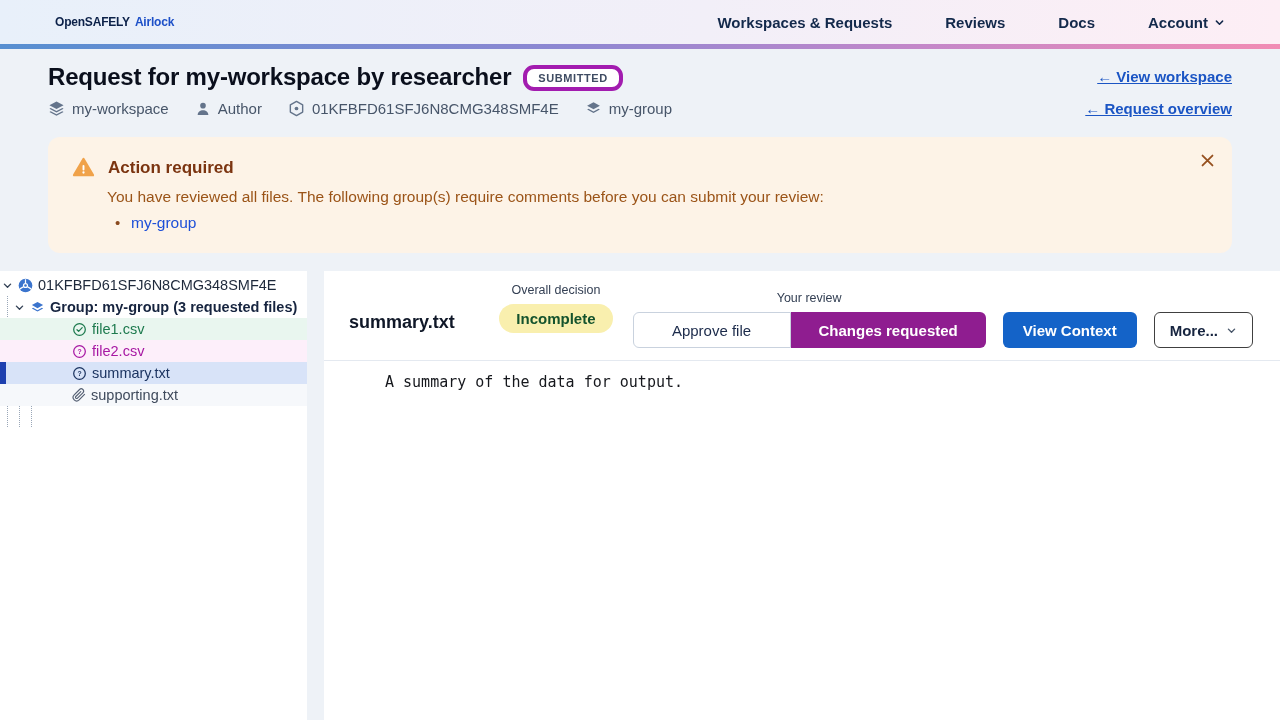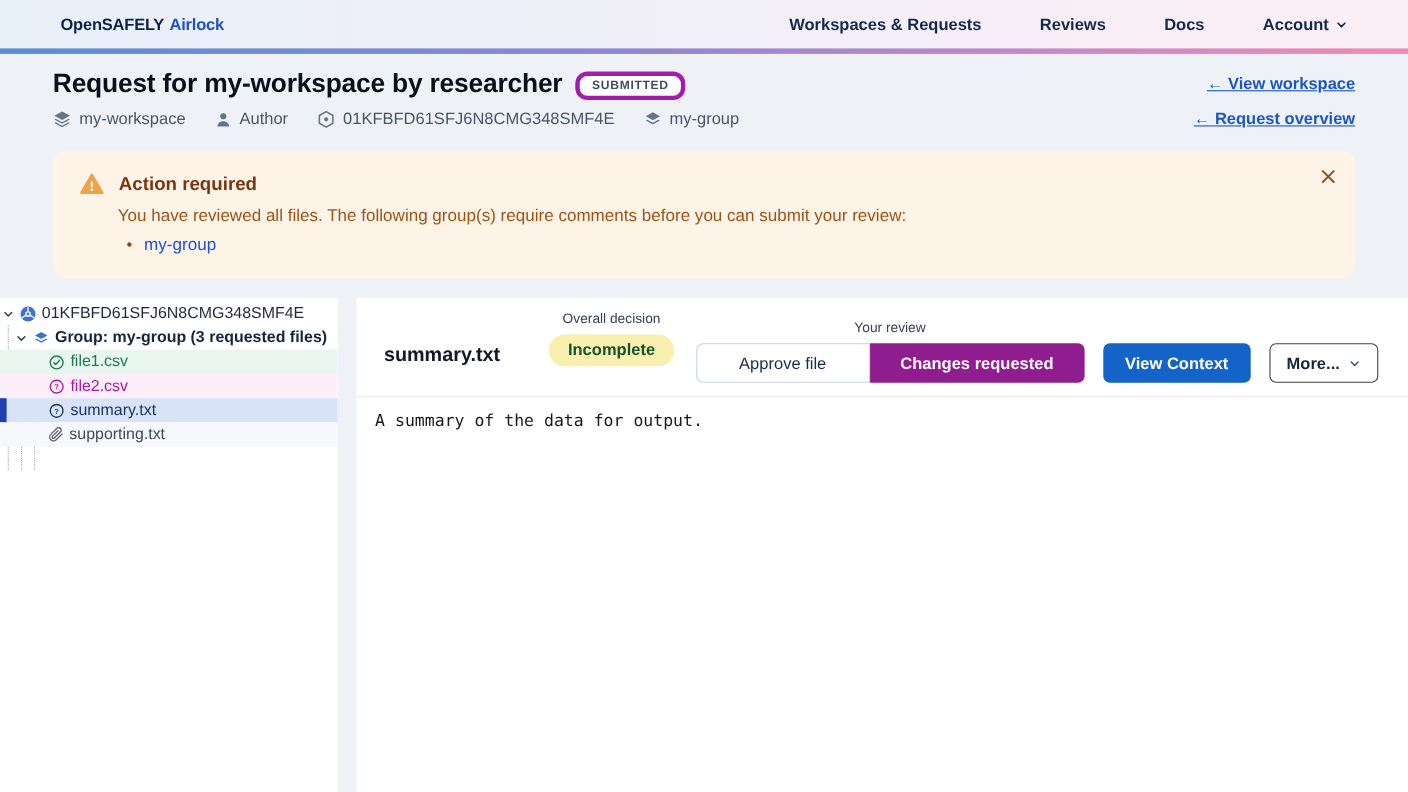--- a/index.html
+++ b/index.html
@@ -10,21 +10,21 @@
     display:flex; flex-direction:column;
     color:#13223f;
   }
   
   .navbar {
     height:44px; flex:0 0 44px;
     display:flex; align-items:center;
     padding:0 55px;
     background:linear-gradient(90deg,#e8f0fa 0%,#f2eff8 55%,#fdeef5 100%);
   }
-  .brand { font-size:15px; font-weight:800; letter-spacing:-0.2px; cursor:pointer; }
+  .brand { font-size:12px; font-weight:800; letter-spacing:-0.2px; cursor:pointer; }
   .brand .b1 { color:#0c2149; }
   .brand .b2 { color:#1d50c8; margin-left:5px; }
   .nav-links { margin-left:auto; display:flex; align-items:flex-end; gap:53px; }
   .nav-link { font-size:15px; font-weight:700; color:#13294b; cursor:pointer; white-space:nowrap; }
   .nav-account { display:flex; align-items:center; gap:6px; cursor:pointer; }
   .accent-bar {
     height:5px; flex:0 0 5px;
     background:linear-gradient(90deg,#578fd1 0%,#8f87d2 45%,#c487c9 72%,#f18cb4 100%);
   }
   
@@ -78,21 +78,21 @@
   .g2 { left:19px; top:47px; height:109px; }
   .g3 { left:31px; top:69px; height:87px; }
   .trow {
     position:relative; height:22px; display:flex; align-items:center; gap:5px;
     color:#1e293b; cursor:pointer; white-space:nowrap;
   }
   .trow .chev { color:#334155; display:flex; }
   .trow.lvl0 { padding-left:2px; }
   .trow.lvl1 { padding-left:14px; font-weight:700; color:#16243f; }
   .trow.lvl2 { padding-left:26px; }
-  .trow.file { padding-left:44px; }
+  .trow.file { padding-left:72px; }
   .trow.approved { background:#e9f6ef; color:#1d7a4e; }
   .trow.changes  { background:#fdeffa; color:#a718a3; }
   .trow.selected { background:#d8e3f8; color:#1c3461; }
   .trow.selected::before {
     content:""; position:absolute; left:0; top:0; bottom:0; width:6px; background:#1e40af;
   }
   .trow.supporting { background:#f6f8fb; color:#3f4a5c; }
   .trow.supporting svg { color:#566174; }
   .tree-ico-blue { color:#3b74cd; display:flex; }
   
@@ -131,20 +131,21 @@
     background:#ffffff; border:1px solid #404040; border-radius:6px;
     color:#16243f; font-weight:700; padding:0 15px; margin-left:17px; gap:8px;
   }
   .btn-more svg { color:#475569; }
   
   .file-content {
     flex:1; padding:10px 17px;
     font-family:"DejaVu Sans Mono","Liberation Mono",monospace;
     font-size:15px; color:#16181d; line-height:22px;
     white-space:pre-wrap;
+    margin-left:44px;
   }
   svg { flex:0 0 auto; }
 </style>
 </head>
 <body>
 
 <header class="navbar">
   <div class="brand">
     <span class="b1">OpenSAFELY</span><span class="b2">Airlock</span>
   </div>

